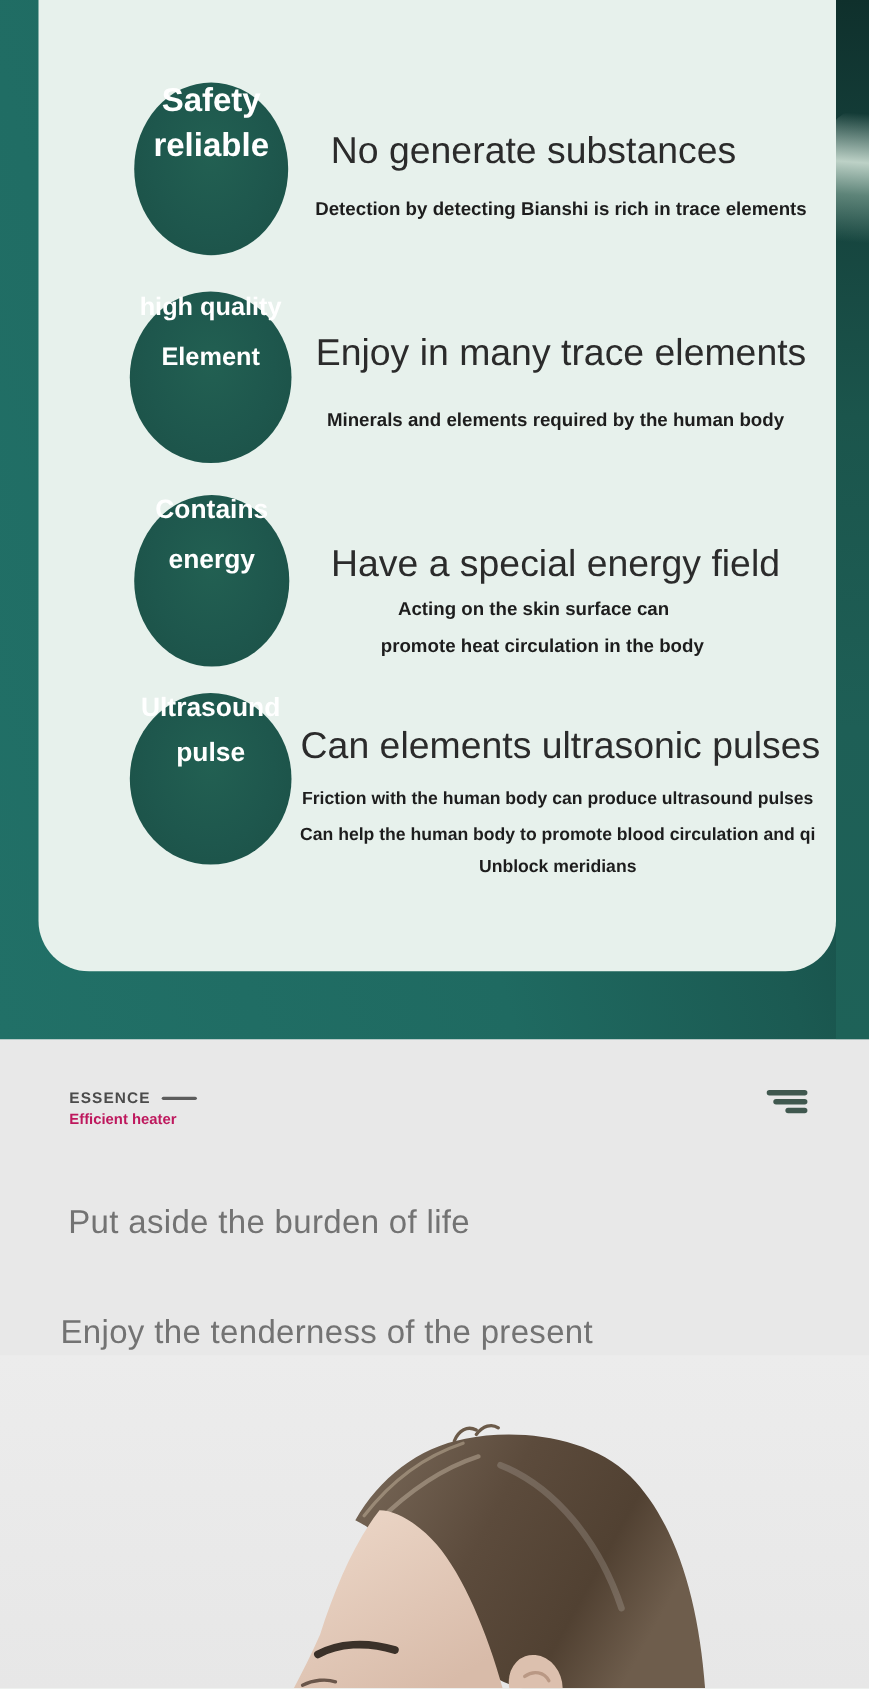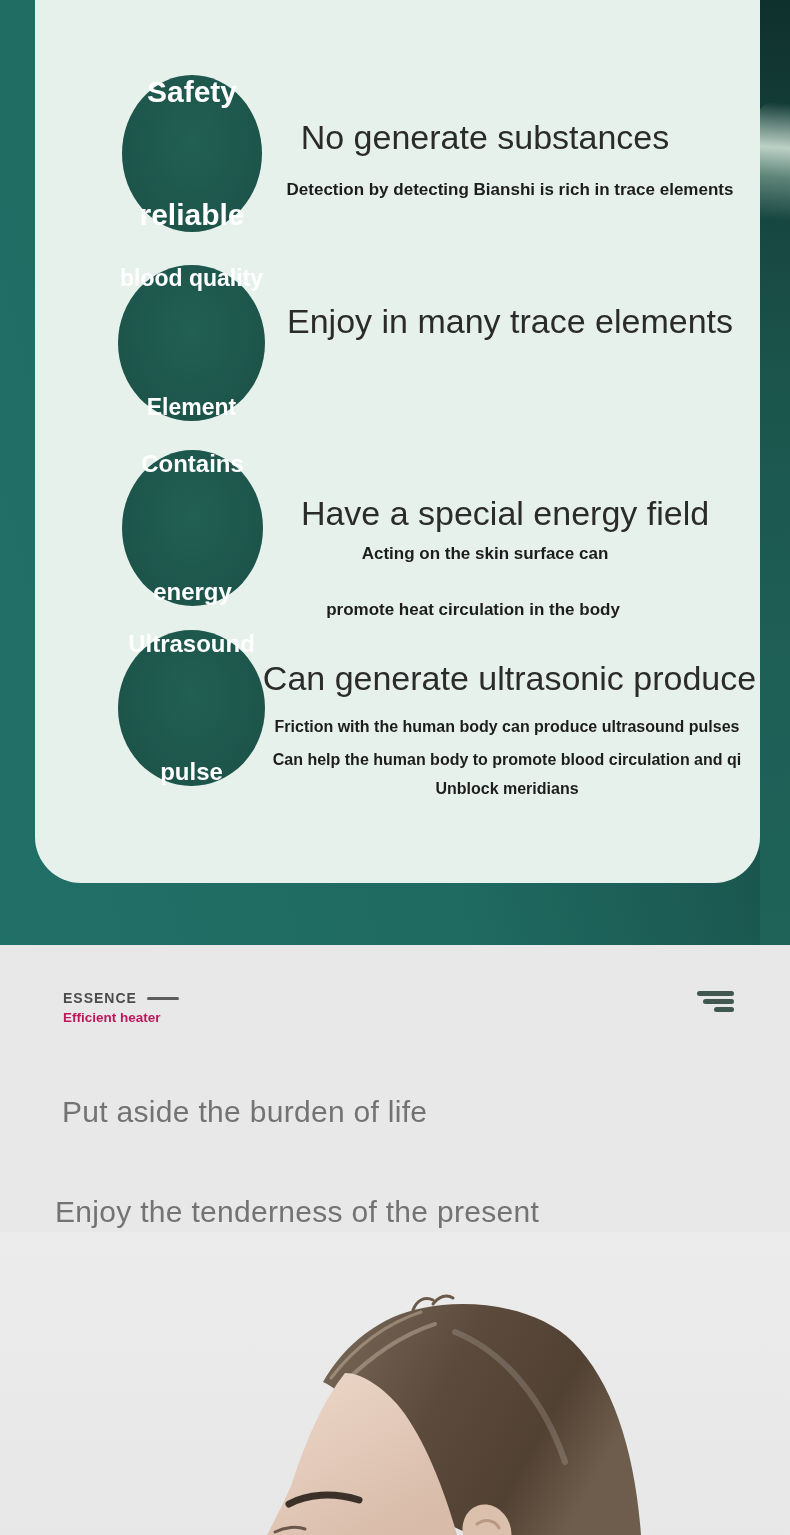--- a/index.html
+++ b/index.html
@@ -12,41 +12,41 @@
   .right-strip{position:absolute;left:760px;top:0;width:30px;height:945px;
         background:linear-gradient(180deg,#0f302c 0%,#143e39 14%,#1b554c 40%,#1e5f56 70%,#1e6258 100%);}
   .swoosh{position:absolute;left:742px;top:98px;width:62px;height:140px;border-radius:32px;
         transform:rotate(14deg);
         background:linear-gradient(170deg,rgba(235,245,240,0) 6%,rgba(198,217,206,0.95) 36%,rgba(142,176,161,0.6) 56%,rgba(60,100,90,0) 85%);}
   .card{position:absolute;left:35px;top:0;width:725px;height:883px;
         background:#e7f1ec;border-radius:0 0 46px 46px;}
 
   
   .circle{position:absolute;border-radius:50%;display:flex;flex-direction:column;
-          align-items:center;justify-content:space-between;color:#ffffff;font-weight:700;
+          align-items:center;justify-content:flex-start;color:#ffffff;font-weight:700;
           text-align:center;background:radial-gradient(ellipse at 50% 42%,#226052 0%,#1e574d 55%,#1b5046 100%);}
   .c1{left:122px;top:75px;width:140px;height:157px;font-size:30px;gap:7px;}
   .c2{left:118px;top:265px;width:147px;height:156px;font-size:23px;gap:19px;}
   .c3{left:122px;top:450px;width:141px;height:156px;font-size:24px;gap:17px;}
   .c4{left:118px;top:630px;width:147px;height:156px;font-size:24px;gap:13px;}
   .circle span{white-space:nowrap;}
 
   
   .ftitle{position:absolute;text-align:center;color:#2b2b2b;font-size:34px;
           font-weight:400;white-space:nowrap;}
   .t1{left:250px;top:118px;width:470px;}
   .t2{left:270px;top:302px;width:480px;}
   .t3{left:265px;top:494px;width:480px;}
   .t4{left:252px;top:659px;width:515px;}
   .fsub{position:absolute;text-align:center;color:#1d1d1d;font-size:17px;
         font-weight:700;white-space:nowrap;}
   .s1a{left:255px;top:180px;width:510px;}
   .s2a{left:255px;top:372px;width:500px;}
   .s3a{left:235px;top:544px;width:500px;}
-  .s3b{left:223px;top:578px;width:500px;margin-top:22px;}
+  .s3b{left:243px;top:578px;width:500px;}
   .s4a{left:252px;top:718px;width:510px;font-size:16px;}
   .s4b{left:252px;top:751px;width:510px;font-size:16px;}
   .s4c{left:252px;top:780px;width:510px;font-size:16px;}
 
   
   .lower{position:absolute;left:0;top:945px;width:790px;height:590px;background:#e8e8e8;}
   .brand{position:absolute;left:63px;top:45px;color:#4b4b4b;}
   .brand-row{display:flex;align-items:center;}
   .brand-name{font-size:14px;font-weight:700;letter-spacing:1px;color:#4b4b4b;}
   .brand-dash{display:inline-block;width:32px;height:3px;background:#5c5c5c;
@@ -81,38 +81,39 @@
     <div class="card"></div>
 
     <div class="circle c1">
       <span>Safety</span>
       <span>reliable</span>
     </div>
     <div class="ftitle t1">No generate substances</div>
     <div class="fsub s1a">Detection by detecting Bianshi is rich in trace elements</div>
 
     <div class="circle c2">
-      <span>blood quality</span>
+      <span>high quality</span>
       <span>Element</span>
     </div>
     <div class="ftitle t2">Enjoy in many trace elements</div>
+    <div class="fsub s2a">Minerals and elements required by the human body</div>
 
     <div class="circle c3">
       <span>Contains</span>
       <span>energy</span>
     </div>
     <div class="ftitle t3">Have a special energy field</div>
     <div class="fsub s3a">Acting on the skin surface can</div>
     <div class="fsub s3b">promote heat circulation in the body</div>
 
     <div class="circle c4">
       <span>Ultrasound</span>
       <span>pulse</span>
     </div>
-    <div class="ftitle t4">Can generate ultrasonic produce</div>
+    <div class="ftitle t4">Can elements ultrasonic pulses</div>
     <div class="fsub s4b">Can help the human body to promote blood circulation and qi</div>
     <div class="fsub s4a">Friction with the human body can produce ultrasound pulses</div>
     <div class="fsub s4c">Unblock meridians</div>
   </div>
 
   <div class="lower">
 
     <div class="brand">
       <div class="brand-row">
         <span class="brand-name">ESSENCE</span>

